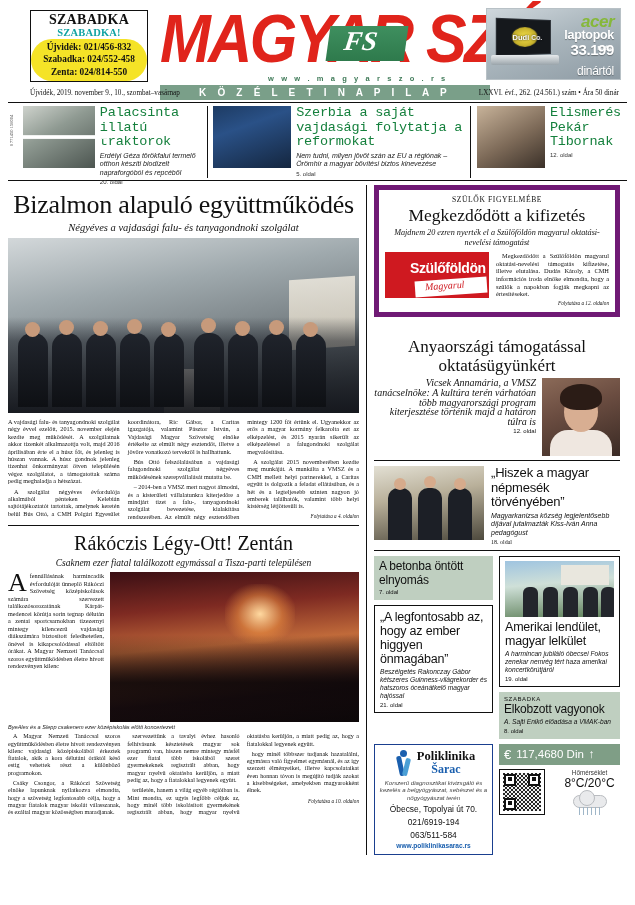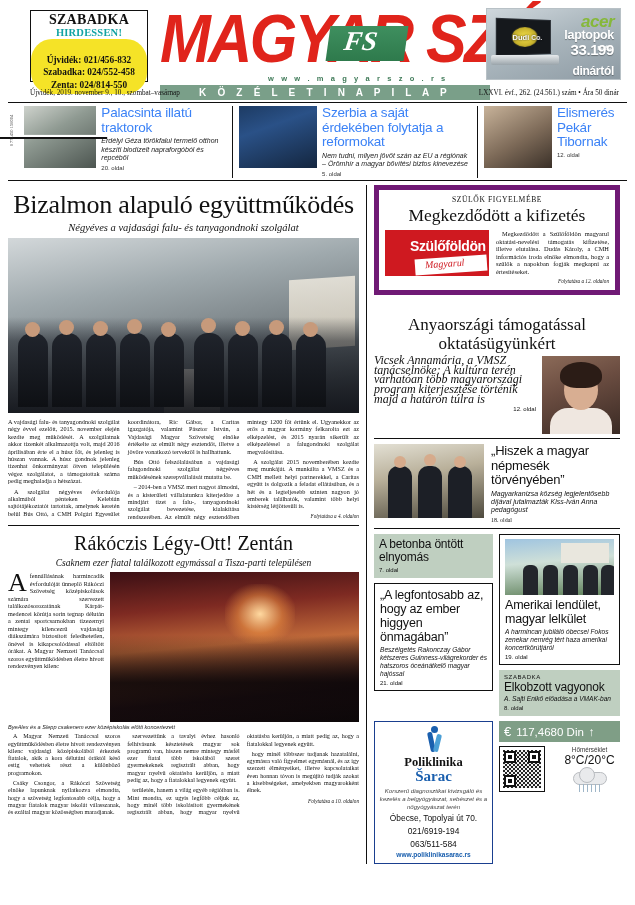--- a/index.html
+++ b/index.html
@@ -20,21 +20,21 @@
     border:1.6px solid #111; background:#fff;
   }
   .ad-hirdessen .h1 {
     text-align:center; font-weight:bold; font-size:14px; letter-spacing:.3px;
     line-height:15px; margin-top:1px; font-family:"Liberation Serif",serif;
   }
   .ad-hirdessen .h2 {
     text-align:center; font-weight:bold; font-size:10.5px; color:#12a3a3;
     line-height:11px; letter-spacing:.2px;
   }
-  .ad-hirdessen .ylw { background:#f5e327; padding:15px 0 3px 0; margin-top:1px;border-radius:21px; }
+  .ad-hirdessen .ylw { background:#f5e327; padding:2px 0 3px 0; margin-top:1px;border-radius:21px; }
   .ad-hirdessen .ylw div {
     text-align:center; font-weight:bold; font-size:9.3px; line-height:12.4px;
   }
 
   .masthead { position:absolute; left:152px; top:0px; width:330px; height:96px; }
   .logo-wrap { position:relative; width:330px; height:72px; }
   .logo-text {
     position:absolute; left:0; top:-2px; width:330px;
     font-family:"Liberation Sans", sans-serif;
     font-weight:bold; font-style:italic; font-size:61px; line-height:66px;
@@ -98,21 +98,21 @@
     font-size:8px; color:#ffffff;
   }
   .acer-price {
     position:absolute; right:6px; top:32px;
     font-family:"Liberation Sans",sans-serif; font-weight:bold;
     font-size:15px; color:#ffffff; letter-spacing:-.4px;
     text-shadow:0 1px 1px rgba(0,0,0,.35);
   }
   .acer-from {
     position:absolute; right:6px; top:55px;
-    font-family:"Liberation Sans",sans-serif; font-weight:bold;
+    font-family:"Liberation Sans",sans-serif; font-weight:normal;
     font-size:12px; color:#ffffff; letter-spacing:-.3px;
     text-shadow:0 1px 1px rgba(0,0,0,.35);
   }
   .laptop {
     position:absolute; left:4px; top:10px; width:68px; height:52px;
   }
   .laptop .scr {
     position:absolute; left:6px; top:0; width:56px; height:36px;
     background:#15181c; border:1px solid #2a2f35;
     transform:perspective(90px) rotateY(11deg);
@@ -144,22 +144,22 @@
     transform-origin:center;
   }
   .barcode .num {
     position:absolute; left:-12px; top:22px; font-size:4.5px;
     transform:rotate(-90deg); white-space:nowrap; color:#333;
   }
   .teaser { display:flex; gap:5px; padding-right:6px; }
   .teaser .ph { flex:0 0 auto; border:0; }
   .teaser .txt { display:flex; flex-direction:column; justify-content:flex-start; }
   .teaser h3 {
-    margin:0; font-family:Liberation Sans, sans-serif; font-weight:normal;
-    font-size:13.5px; line-height:14.5px; color:#3b82f6; letter-spacing:-.2px;
+    margin:0; font-family:Liberation Mono, monospace; font-weight:normal;
+    font-size:13.5px; line-height:14.5px; color:#15803d; letter-spacing:-.2px;
   }
   .teaser p {
     margin:2px 0 0 0; font-family:"Liberation Sans",sans-serif; font-style:italic;
     font-size:7px; line-height:8.6px; color:#222;
   }
   .teaser .pg { margin-top:2px; font-family:"Liberation Sans",sans-serif; font-size:6px; color:#333; }
   .sep-v { width:1px; background:#111; margin:0 6px 0 0; }
   .ph1 { width:72px; height:62px;
     background:
       linear-gradient(150deg, #cfd3cd 0%, #8f9a92 40%, #4c5550 100%),
@@ -254,21 +254,21 @@
   .szf-text { font-family:"Liberation Serif",serif; font-size:6.4px; line-height:7.6px; text-align:justify; }
   .szf-text p { margin:0; text-indent:6px; }
 
   .r2-title {
     text-align:center; font-family:"Liberation Serif",serif; font-size:17px;
     line-height:19px; margin:0; font-weight:normal;
   }
   .r2-row { display:flex; gap:6px; margin-top:3px; }
   .r2-sub {
     flex:1; font-family:"Liberation Serif",serif; font-style:italic;
-    font-size:12px; line-height:9.6px; text-align:left;
+    font-size:10px; line-height:9.6px; text-align:right;
   }
   .r2-photo {
     width:78px; height:78px; flex:0 0 auto;
     background:linear-gradient(160deg,#8b6a58 0%,#6b4d41 40%,#3a2a24 100%);
     position:relative; overflow:hidden;
   }
   .r2-photo .face { position:absolute; left:22px; top:14px; width:34px; height:40px;
     border-radius:50%; background:#d8ae92; }
   .r2-photo .hair { position:absolute; left:18px; top:6px; width:42px; height:26px;
     border-radius:50% 50% 40% 40%; background:#2b1c16; }
@@ -334,35 +334,35 @@
     font-size:12.5px; line-height:14px; letter-spacing:-.2px;
   }
   .amerbox p { margin:2px 0 0 0; font-family:"Liberation Sans",sans-serif; font-style:italic; font-size:6.6px; line-height:8px; }
   .amerbox .pg { font-family:"Liberation Sans",sans-serif; font-size:6px; font-style:normal; margin-top:2px; }
 
   
   .adfx { display:flex; gap:6px; margin-top:5px; }
   .polik {
     width:120px; border:1px solid #1a3f8f; background:#fff; padding:4px 4px 5px 4px; text-align:center;
   }
-  .polik .brand { display:flex; align-items:center; justify-content:center; gap:3px;flex-direction:column; }
+  .polik .brand { display:flex; align-items:center; justify-content:center; gap:3px; }
   .polik .logo-fig { width:22px; height:26px; position:relative; }
   .polik .logo-fig .b1 {
     position:absolute; left:6px; top:6px; width:5px; height:20px; background:#1a5fae;
     transform:rotate(-12deg); border-radius:2px;
   }
   .polik .logo-fig .b2 {
     position:absolute; left:12px; top:8px; width:5px; height:18px; background:#4b9fd6;
     transform:rotate(14deg); border-radius:2px;
   }
   .polik .logo-fig .dot {
     position:absolute; left:8px; top:0px; width:7px; height:7px; border-radius:50%; background:#1a5fae;
   }
   .polik .n1 { font-family:"Liberation Serif",serif; font-weight:bold; font-size:12.5px; color:#111; }
-  .polik .n2 { font-family:"Liberation Serif",serif; font-weight:bold; font-size:15px; color:#1a5fae; margin-top:-2px; }
+  .polik .n2 { font-family:"Liberation Serif",serif; font-weight:bold; font-size:12px; color:#1a5fae; margin-top:-2px; }
   .polik .desc { font-family:"Liberation Sans",sans-serif; font-style:italic; font-size:6.1px; line-height:7.6px; color:#444; margin-top:2px; }
   .polik .addr { font-family:"Liberation Sans",sans-serif; font-size:8.4px; line-height:10px; margin-top:3px; color:#111; }
   .polik .web { font-family:"Liberation Sans",sans-serif; font-weight:bold; font-size:6.6px; color:#1a5fae; margin-top:2px; }
 
   .fxcol { width:122px; }
   .fxbar {
     background:#7f9e86; color:#fff; font-family:"Liberation Sans",sans-serif;
     font-size:11.5px; padding:3px 5px; display:flex; align-items:center; gap:5px;
   }
   .fxbar .eu { font-size:13px; }
@@ -424,21 +424,21 @@
 </style>
 </head>
 <body>
 
 <div class="page">
 
   <div class="topbar">
 
     <div class="ad-hirdessen">
       <div class="h1">SZABADKA</div>
-      <div class="h2">HIRDESSEN!</div>
+      <div class="h2">SZABADKA!</div>
       <div class="ylw">
         <div>Újvidék: 021/456-832</div>
         <div>Szabadka: 024/552-458</div>
         <div>Zenta: 024/814-550</div>
       </div>
     </div>
 
     <div class="masthead">
       <div class="logo-wrap">
         <div class="logo-text">MAGYAR SZÓ</div>
@@ -487,21 +487,21 @@
         <p>Erdélyi Géza törökfalui termelő otthon készíti biodízelt napraforgóból és repcéből</p>
         <div class="pg">20. oldal</div>
       </div>
     </div>
 
     <div class="sep-v"></div>
 
     <div class="teaser">
       <div class="ph ph2"></div>
       <div class="txt">
-        <h3>Szerbia a saját érdekében folytatja a reformokat</h3>
+        <h3>Szerbia a saját vajdasági folytatja a reformokat</h3>
         <p>Nem tudni, milyen jövőt szán az EU a régiónak – Örömhír a magyar bővítési biztos kinevezése</p>
         <div class="pg">5. oldal</div>
       </div>
     </div>
 
     <div class="sep-v"></div>
 
     <div class="teaser">
       <div class="ph ph3"></div>
       <div class="txt">
@@ -579,20 +579,21 @@
         <p>hogy minél többszer tudjanak hazatalálni, egymásra való figyelmet egymásnál, és az igy szerzett élményeiket, illetve kapcsolataikat éven honnan tóvon is megújító tudják azokat a kisebbségeket, amelyekben magyarokként élnek.</p>
         <p style="text-align:right;font-style:italic;font-size:5.2px;text-indent:0">Folytatása a 10. oldalon</p>
       </div>
     </div>
 
     <div class="colR">
 
       <div class="boxed">
         <div class="kicker">SZÜLŐK FIGYELMÉBE</div>
         <h2 class="r-title">Megkezdődött a kifizetés</h2>
+        <div class="r-sub">Majdnem 20 ezren nyerték el a Szülőföldön magyarul oktatási-nevelési támogatást</div>
         <div class="szf-row">
           <div class="szf-logo">
             <div class="t1">Szülőföldön</div>
             <div class="ribbon"></div>
             <div class="t2">Magyarul</div>
           </div>
           <div class="szf-text">
             <p>Megkezdődött a Szülőföldön magyarul oktatási-nevelési támogatás kifizetése, illetve elutalása. Dudás Károly, a CMH információs iroda elnöke elmondta, hogy a szülők a napokban fogják megkapni az értesítéseket.</p>
             <div style="text-align:right;font-style:italic;font-size:5.2px;margin-top:2px">Folytatása a 12. oldalon</div>
           </div>

